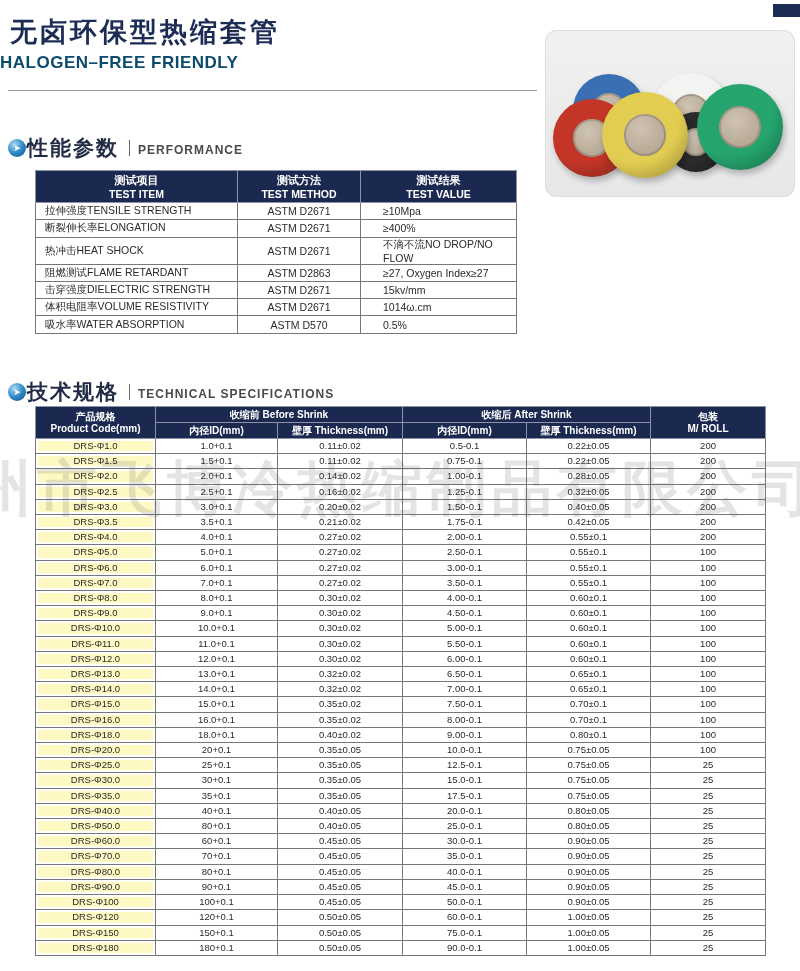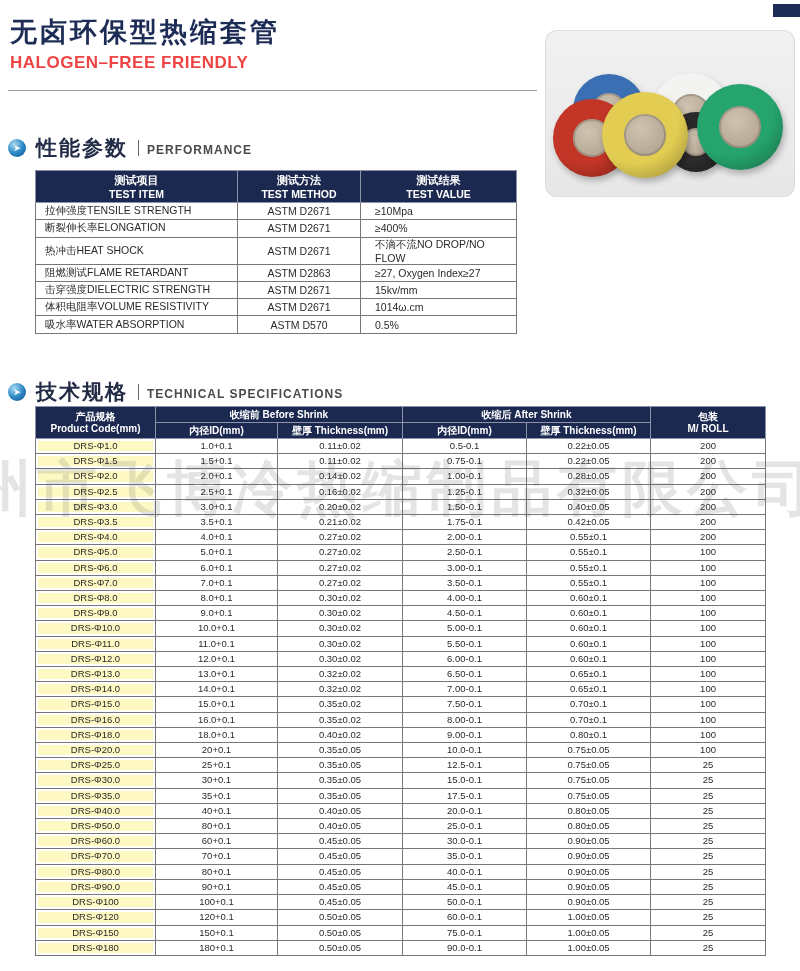--- a/index.html
+++ b/index.html
@@ -3,58 +3,58 @@
 <meta charset="utf-8">
 <style>
   html,body{margin:0;padding:0;background:#fff;}
   body{width:800px;height:971px;position:relative;overflow:hidden;
        font-family:"Liberation Sans",sans-serif;color:#222;}
   .page{position:absolute;inset:0;background:#fff;}
 
   
   .title-cn{position:absolute;left:10px;top:14px;font-size:27px;font-weight:bold;
             color:#1d2c55;letter-spacing:3px;}
-  .subtitle{position:absolute;left:10px;top:53px;font-size:17px;font-weight:bold;
-            color:#ef4444;line-height:1.18;letter-spacing:.5px;}
+  .subtitle{position:absolute;left:0;top:53px;font-size:17px;font-weight:bold;
+            color:#0c4a6e;line-height:1.18;letter-spacing:.5px;}
   .header-rule{position:absolute;left:8px;top:90px;width:529px;height:1px;background:#9aa0a6;}
   .corner-mark{position:absolute;right:0;top:4px;width:27px;height:13px;background:#1d2c55;}
 
   
   .photo{position:absolute;left:545px;top:30px;width:250px;height:167px;border-radius:12px;
          background:linear-gradient(180deg,#f1f1f1,#e7e7e7);box-shadow:inset 0 0 0 1px #ddd;
          overflow:hidden;}
   .roll{position:absolute;border-radius:50%;box-shadow:2px 4px 6px rgba(0,0,0,.25);}
   .roll .core{position:absolute;left:26%;top:26%;width:48%;height:48%;border-radius:50%;
               background:radial-gradient(circle at 40% 35%,#cfc3b2,#ac9d88);
               box-shadow:inset 0 0 0 2px rgba(0,0,0,.15);}
 
   
   .sec-head{position:absolute;display:flex;align-items:center;}
   .arrow-icon{width:18px;height:18px;border-radius:50%;flex:0 0 18px;
       background:radial-gradient(circle at 35% 30%,#a8d8f2 0%,#2e8ac7 50%,#0d4f8b 100%);
       display:flex;align-items:center;justify-content:center;
       color:#fff;font-size:9px;line-height:1;}
-  .sec-cn{font-size:21px;font-weight:bold;color:#232c46;letter-spacing:2px;margin-left:10px;}
+  .sec-cn{font-size:21px;font-weight:bold;color:#232c46;letter-spacing:2px;margin-left:1px;}
   .sec-bar{display:inline-block;width:1px;height:16px;background:#666;margin:0 8px 0 10px;}
   .sec-en{font-size:12px;font-weight:bold;color:#4a4a4a;letter-spacing:1px;padding-top:4px;}
 
   
   table{border-collapse:collapse;position:absolute;table-layout:fixed;background:#fff;}
   th{background:#1b2950;color:#fff;font-weight:bold;border:1px solid #8c93a8;padding:0;}
   td{border:1px solid #777;padding:0 6px;color:#2a2a2a;background:#fff;}
 
   
   #perf-table{left:35px;top:170px;width:481px;border:1px solid #444;}
   #perf-table th{height:18px;font-size:11px;}
   #perf-table th .en{font-size:10.5px;font-weight:bold;}
   #perf-table thead tr th{padding:2px 0;}
   #perf-table td{height:16.3px;font-size:10.5px;}
   #perf-table td:nth-child(1){text-align:left;padding-left:9px;}
   #perf-table td:nth-child(2){text-align:center;}
-  #perf-table td:nth-child(3){text-align:left;padding-left:14px;}
+  #perf-table td:nth-child(3){text-align:left;padding-left:22px;}
 
   
   #spec-table{left:35px;top:406px;width:730px;border:1px solid #444;}
   #spec-table th{font-size:10px;height:15px;line-height:13px;margin-left:16px;}
   #spec-table th div{line-height:12px;}
   #spec-table td{height:14.2px;line-height:14.2px;font-size:9.5px;text-align:center;padding:0;}
   #spec-table td.product{background:#fef9c3;box-shadow:inset 0 0 0 2px #fff;font-size:9.5px;}
 
   
   .watermark{position:absolute;left:-28px;top:449px;width:856px;height:72px;overflow:hidden;

